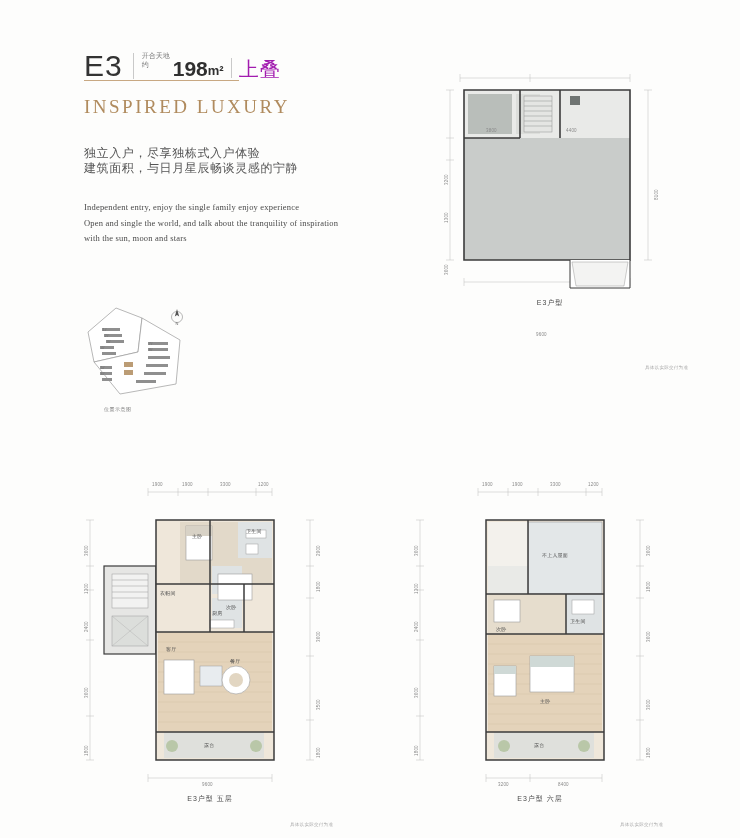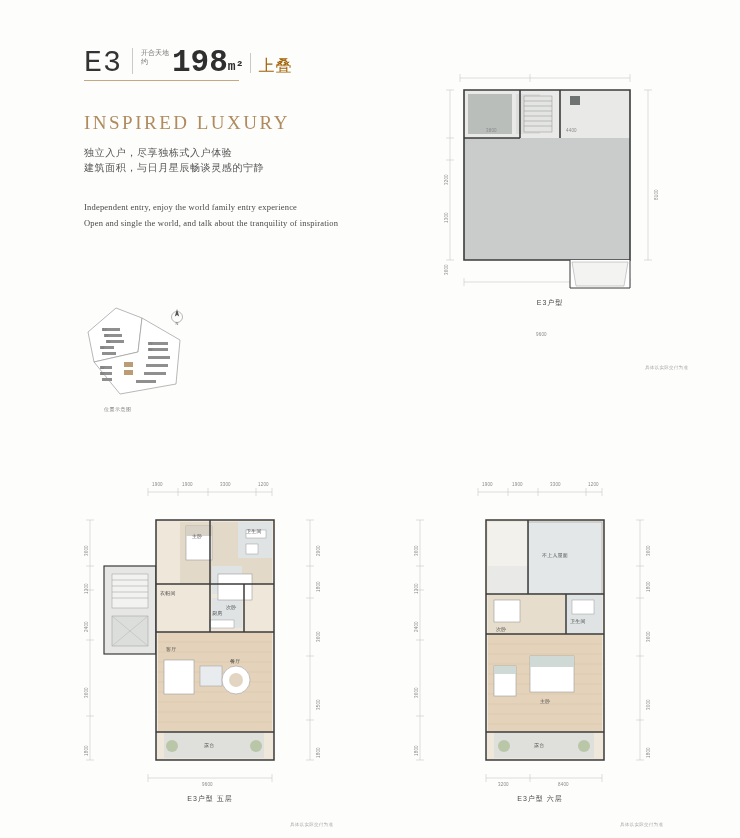--- a/index.html
+++ b/index.html
@@ -24,21 +24,21 @@
   
   .title-block {
     position: absolute;
     left: 84px;
     top: 28px;
     width: 330px;
   }
   .title-line {
     display: flex;
     align-items: baseline;
-    font-family: Liberation Mono, monospace;
+    font-family: Liberation Sans, sans-serif;
     color: #3d3d3d;
   }
   .title-code {
     font-size: 30px;
     letter-spacing: 1px;
     font-weight: 400;
     color: #333;
   }
   .title-sep {
     display: inline-block;
@@ -53,21 +53,21 @@
     font-size: 7px;
     line-height: 9px;
     color: #777;
     margin-right: 3px;
     align-self: center;
     position: relative;
     top: 4px;
     letter-spacing: 0;
   }
   .title-area {
-    font-size: 31px;
+    font-size: 21px;
     font-weight: 700;
     color: #2f2f2f;
     letter-spacing: 0px;
   }
   .title-unit {
     font-size: 13px;
     font-weight: 700;
     color: #2f2f2f;
     position: relative;
     top: -1px;
@@ -75,54 +75,53 @@
   .title-bar2 {
     display: inline-block;
     width: 1px;
     height: 20px;
     background: #c9c9c9;
     margin: 0 7px;
     position: relative;
     top: 2px;
   }
   .title-type {
-    font-size: 16px;
-    color: #a16207;
+    font-size: 20px;
+    color: #a21caf;
     letter-spacing: 1px;
     margin-top: 28px;
   }
 
   .rule {
     position: absolute;
     left: 84px;
     top: 80px;
     width: 155px;
     height: 1px;
     background: #c8a882;
   }
 
   .headline {
     position: absolute;
     left: 84px;
-    top: 112px;
+    top: 96px;
     font-family: "Liberation Serif", serif;
     font-size: 19px;
     letter-spacing: 2.5px;
     color: #b08b5e;
   }
 
   .cn-copy {
     position: absolute;
     left: 84px;
     top: 146px;
-    font-size: 10px;
+    font-size: 12px;
     line-height: 15px;
     color: #555;
     letter-spacing: 0.6px;
-    font-family: Liberation Mono, monospace;
   }
   .en-copy {
     position: absolute;
     left: 84px;
     top: 200px;
     font-family: "Liberation Serif", serif;
     font-size: 8.5px;
     line-height: 15.5px;
     color: #4a4a4a;
     letter-spacing: 0.2px;
@@ -220,22 +219,23 @@
   <div class="rule"></div>
 
   <div class="headline">INSPIRED  LUXURY</div>
 
   <div class="cn-copy">
     <div>独立入户，尽享独栋式入户体验</div>
     <div>建筑面积，与日月星辰畅谈灵感的宁静</div>
   </div>
 
   <div class="en-copy">
-    <div>Independent entry, enjoy the world family entry experience</div>
+    <div>Independent entry, enjoy the single family enjoy experience</div>
     <div>Open and single the world, and talk about the tranquility of inspiration</div>
+    <div>with the sun, moon and stars</div>
   </div>
 
   <div class="keyplan">
     <svg width="120" height="110" viewBox="0 0 120 110">
       <g fill="#ffffff" stroke="#9a9a9a" stroke-width="0.7">
         <polygon points="8,32 36,8 62,18 58,52 14,62"></polygon>
         <polygon points="58,52 62,18 100,40 96,84 40,94 14,62"></polygon>
       </g>
       <g fill="#8f8f8f">
         <rect x="22" y="28" width="18" height="3"></rect>

